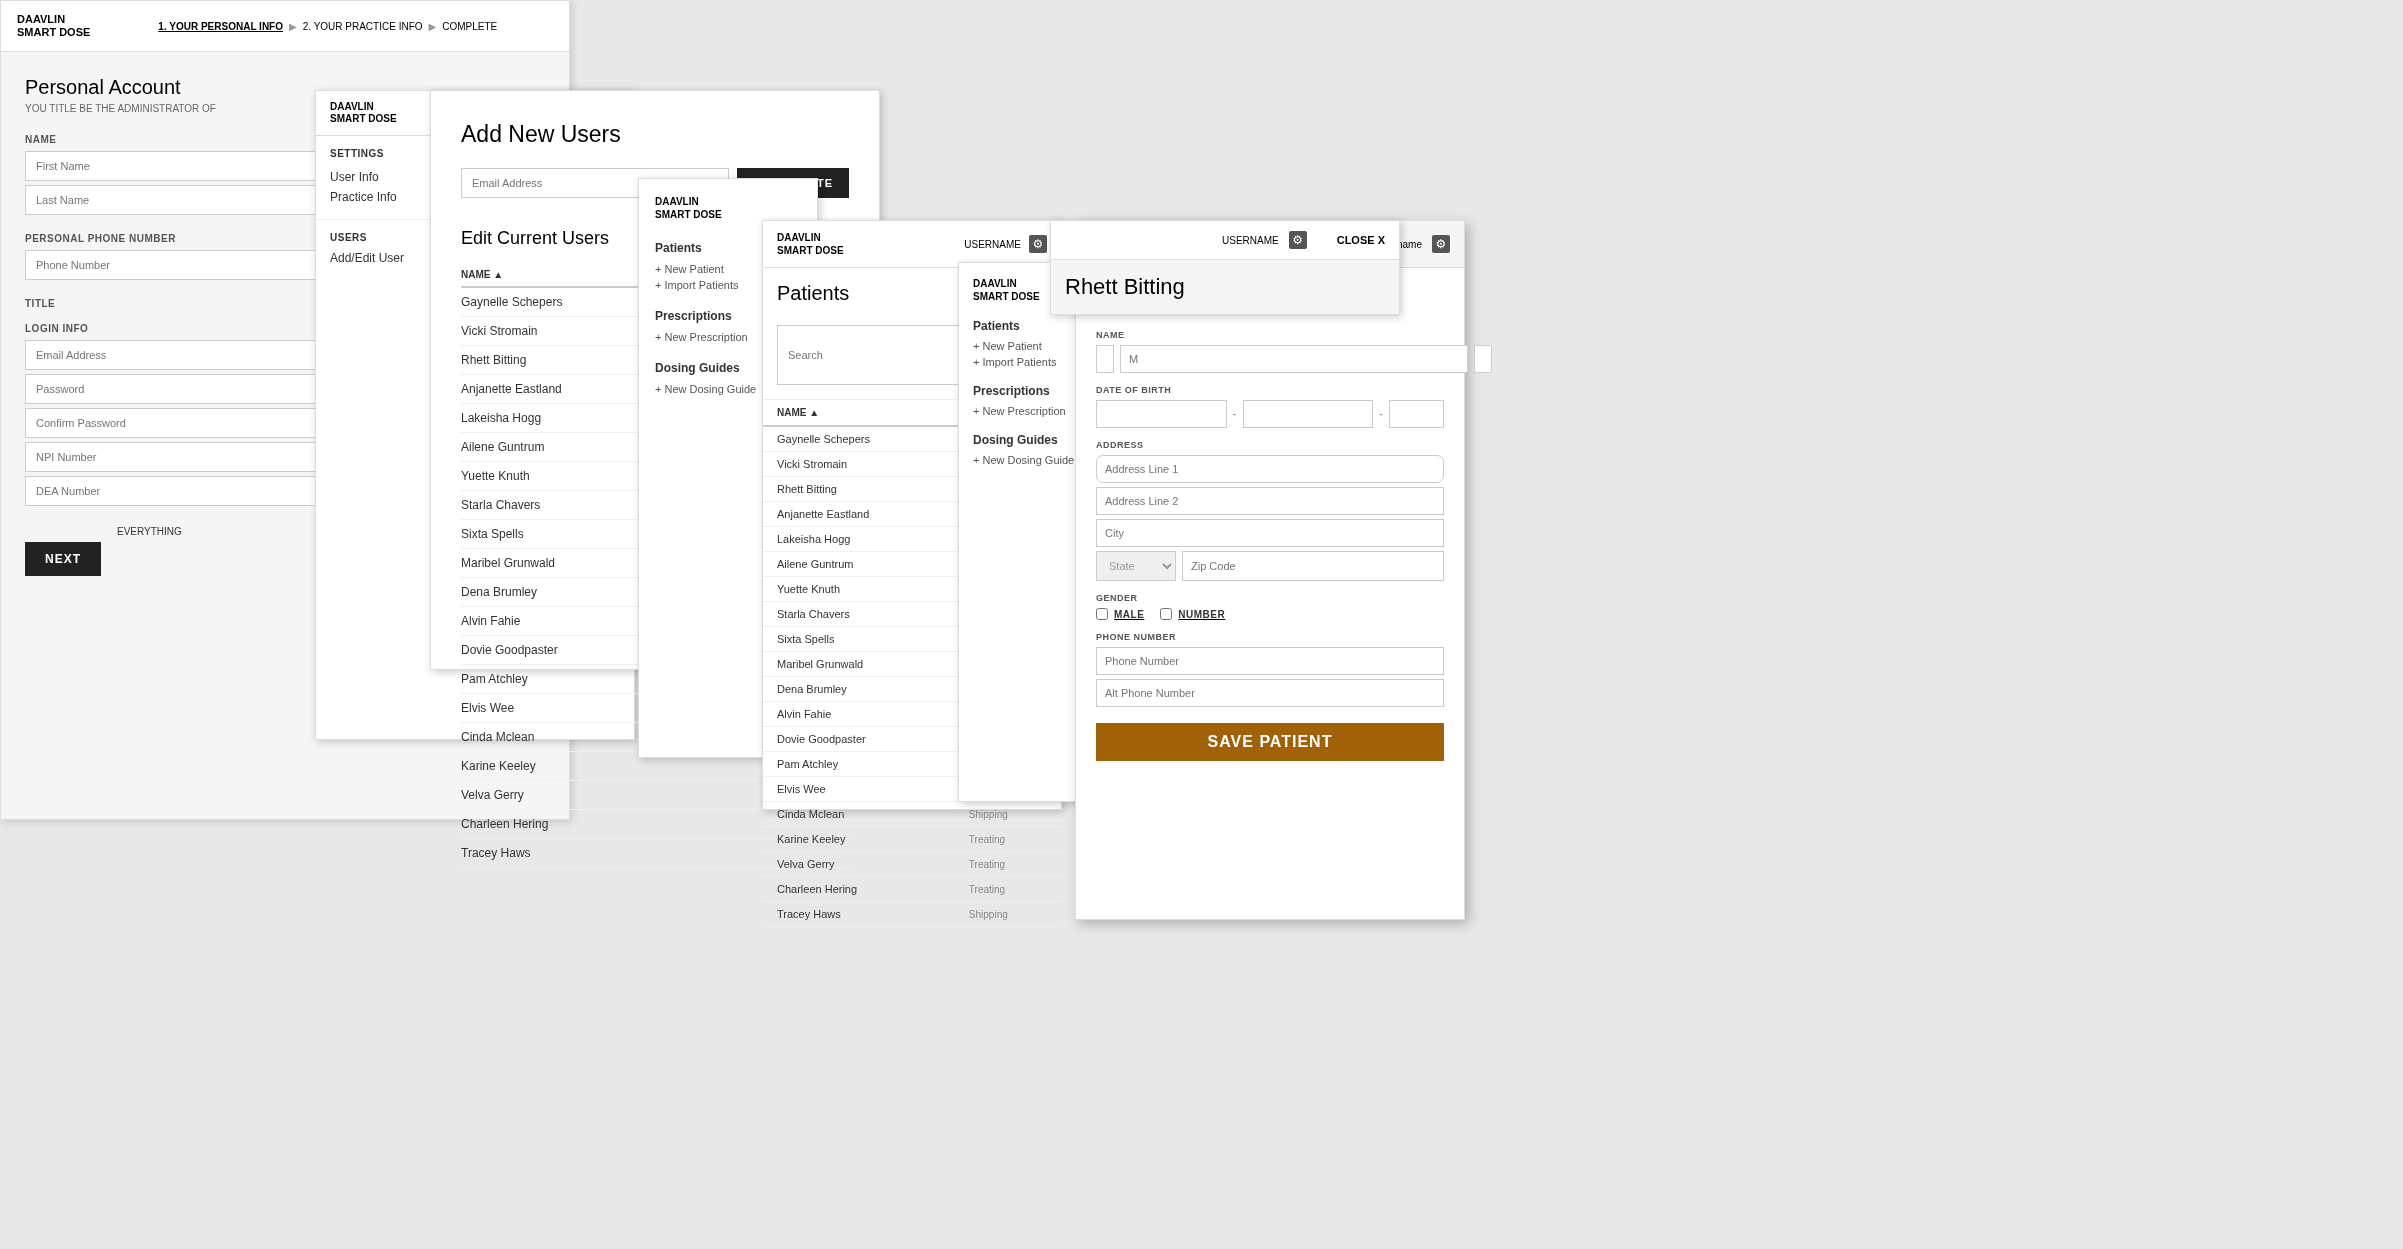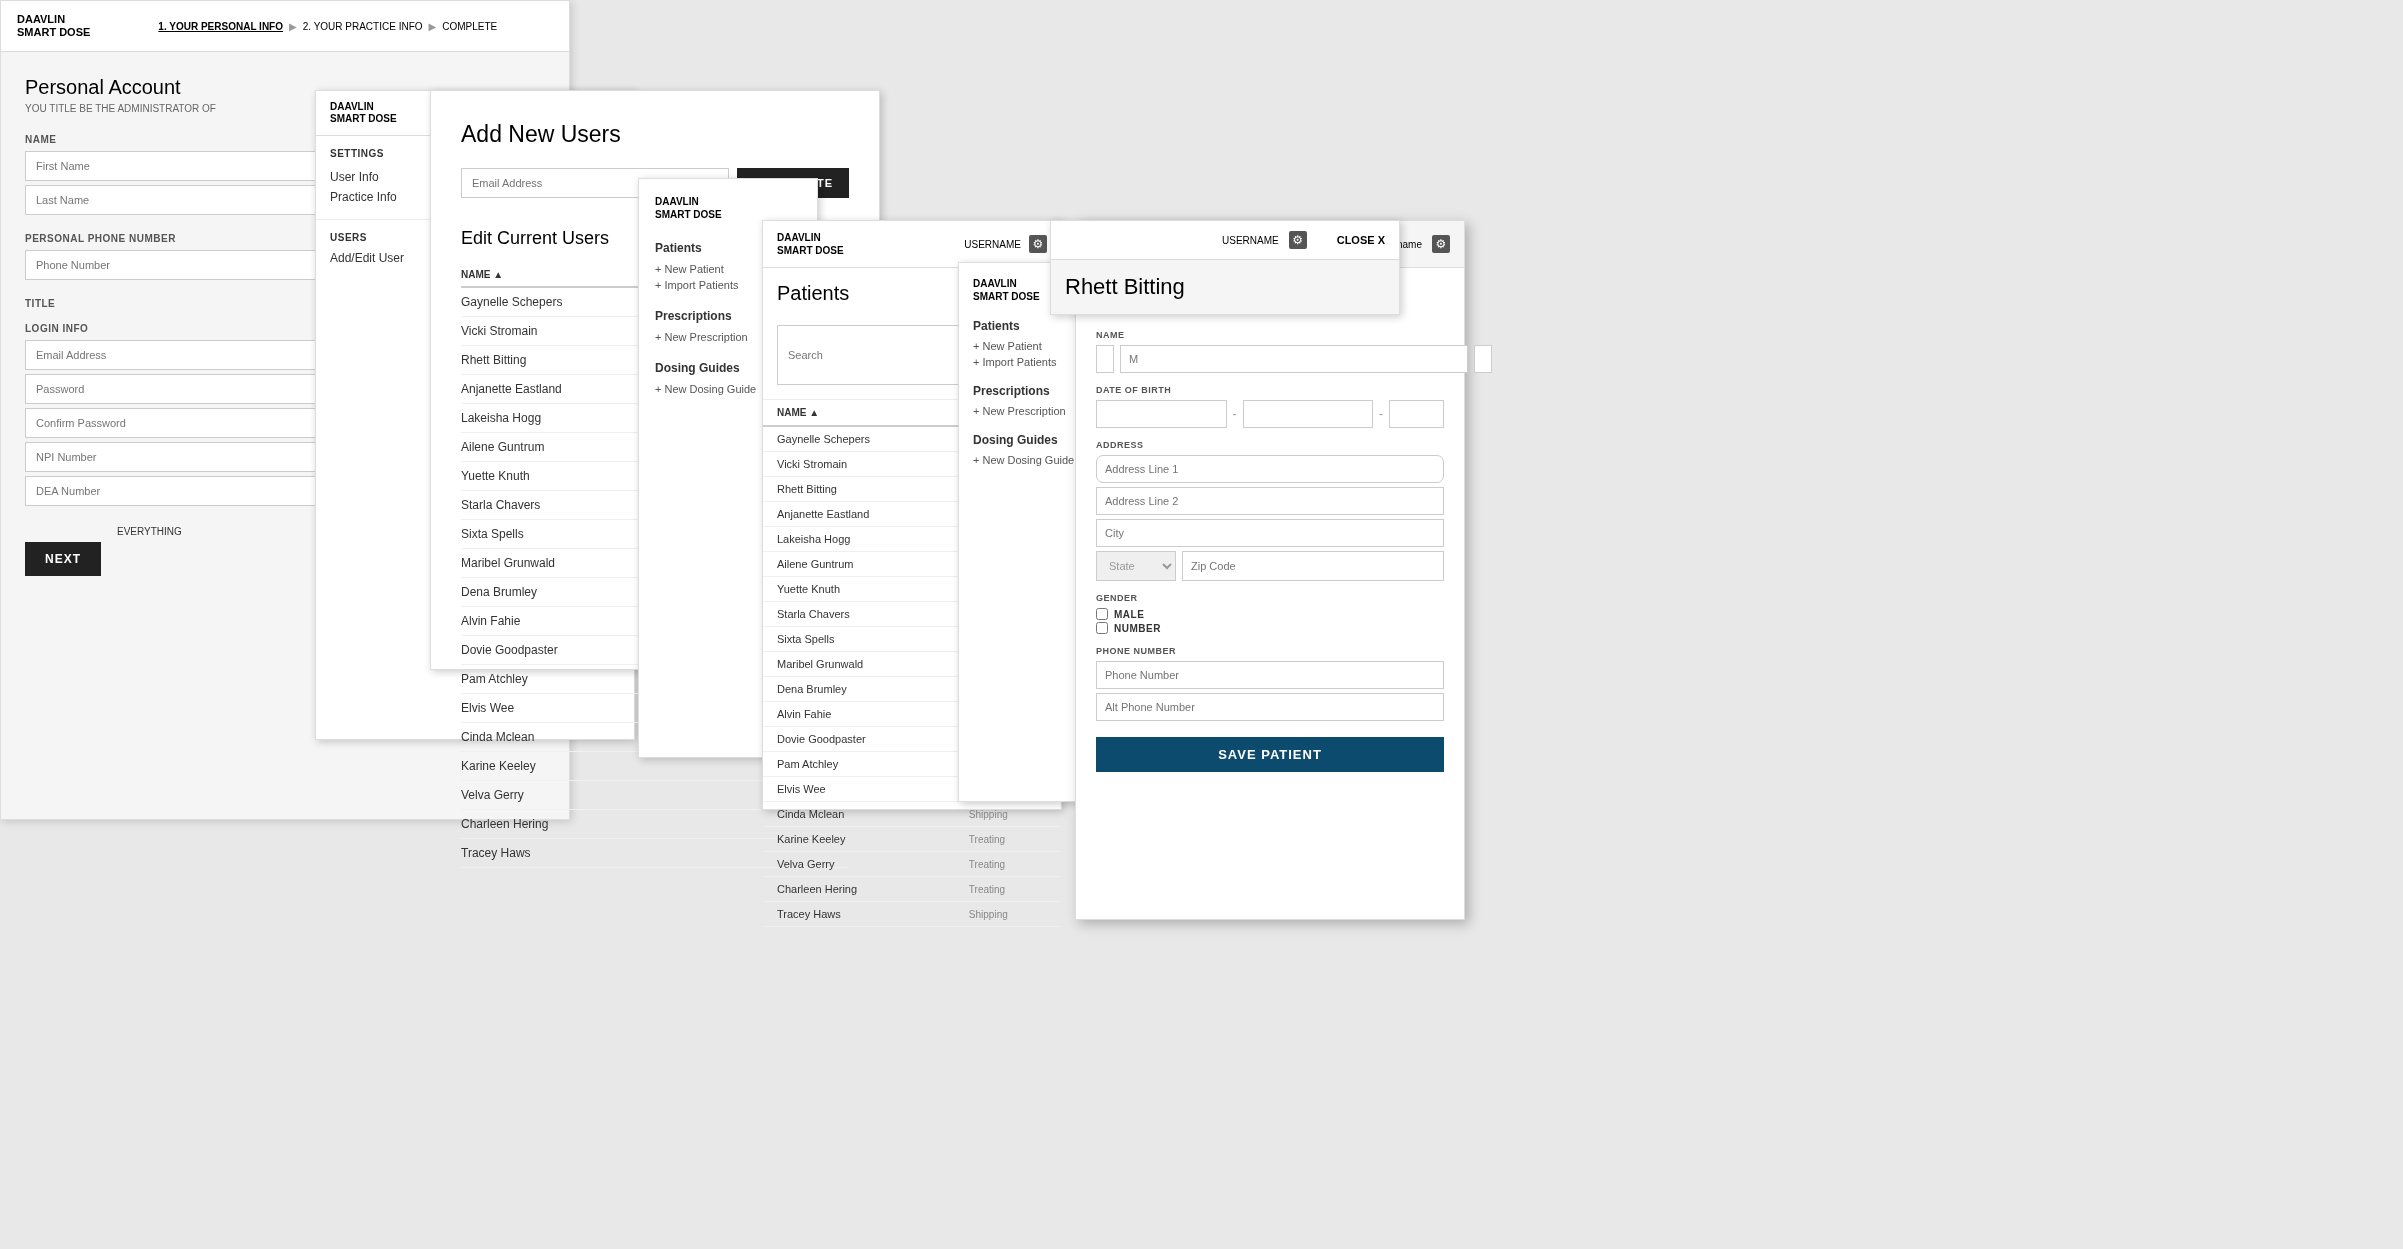--- a/index.html
+++ b/index.html
@@ -415,42 +415,43 @@
       border: 1px solid #ccc;
       font-size: 11px;
       color: #999;
       width: 80px;
     }
     .layer-new-patient .zip-input {
       flex: 1;
     }
     .layer-new-patient .gender-row {
       display: flex;
-      flex-direction: column;
-      gap: 2px;
+      flex-direction: row;
+      gap: 16px;
+      text-decoration: underline;
     }
     .layer-new-patient .gender-option {
       display: flex;
       align-items: center;
       gap: 6px;
       font-size: 10px;
       font-weight: bold;
       color: #333;
       letter-spacing: 0.5px;
     }
     .layer-new-patient input[type=checkbox] {
       width: 12px;
       height: 12px;
     }
     .layer-new-patient .save-btn {
-      background: #0c4a6e;
+      background: #a16207;
       color: white;
       border: none;
       padding: 10px 12px;
-      font-size: 13px;
+      font-size: 16px;
       font-weight: bold;
       letter-spacing: 1px;
       cursor: pointer;
       margin-top: 16px;
       width: 100%;
     }
 
     
     .layer-rhett {
       position: absolute;

